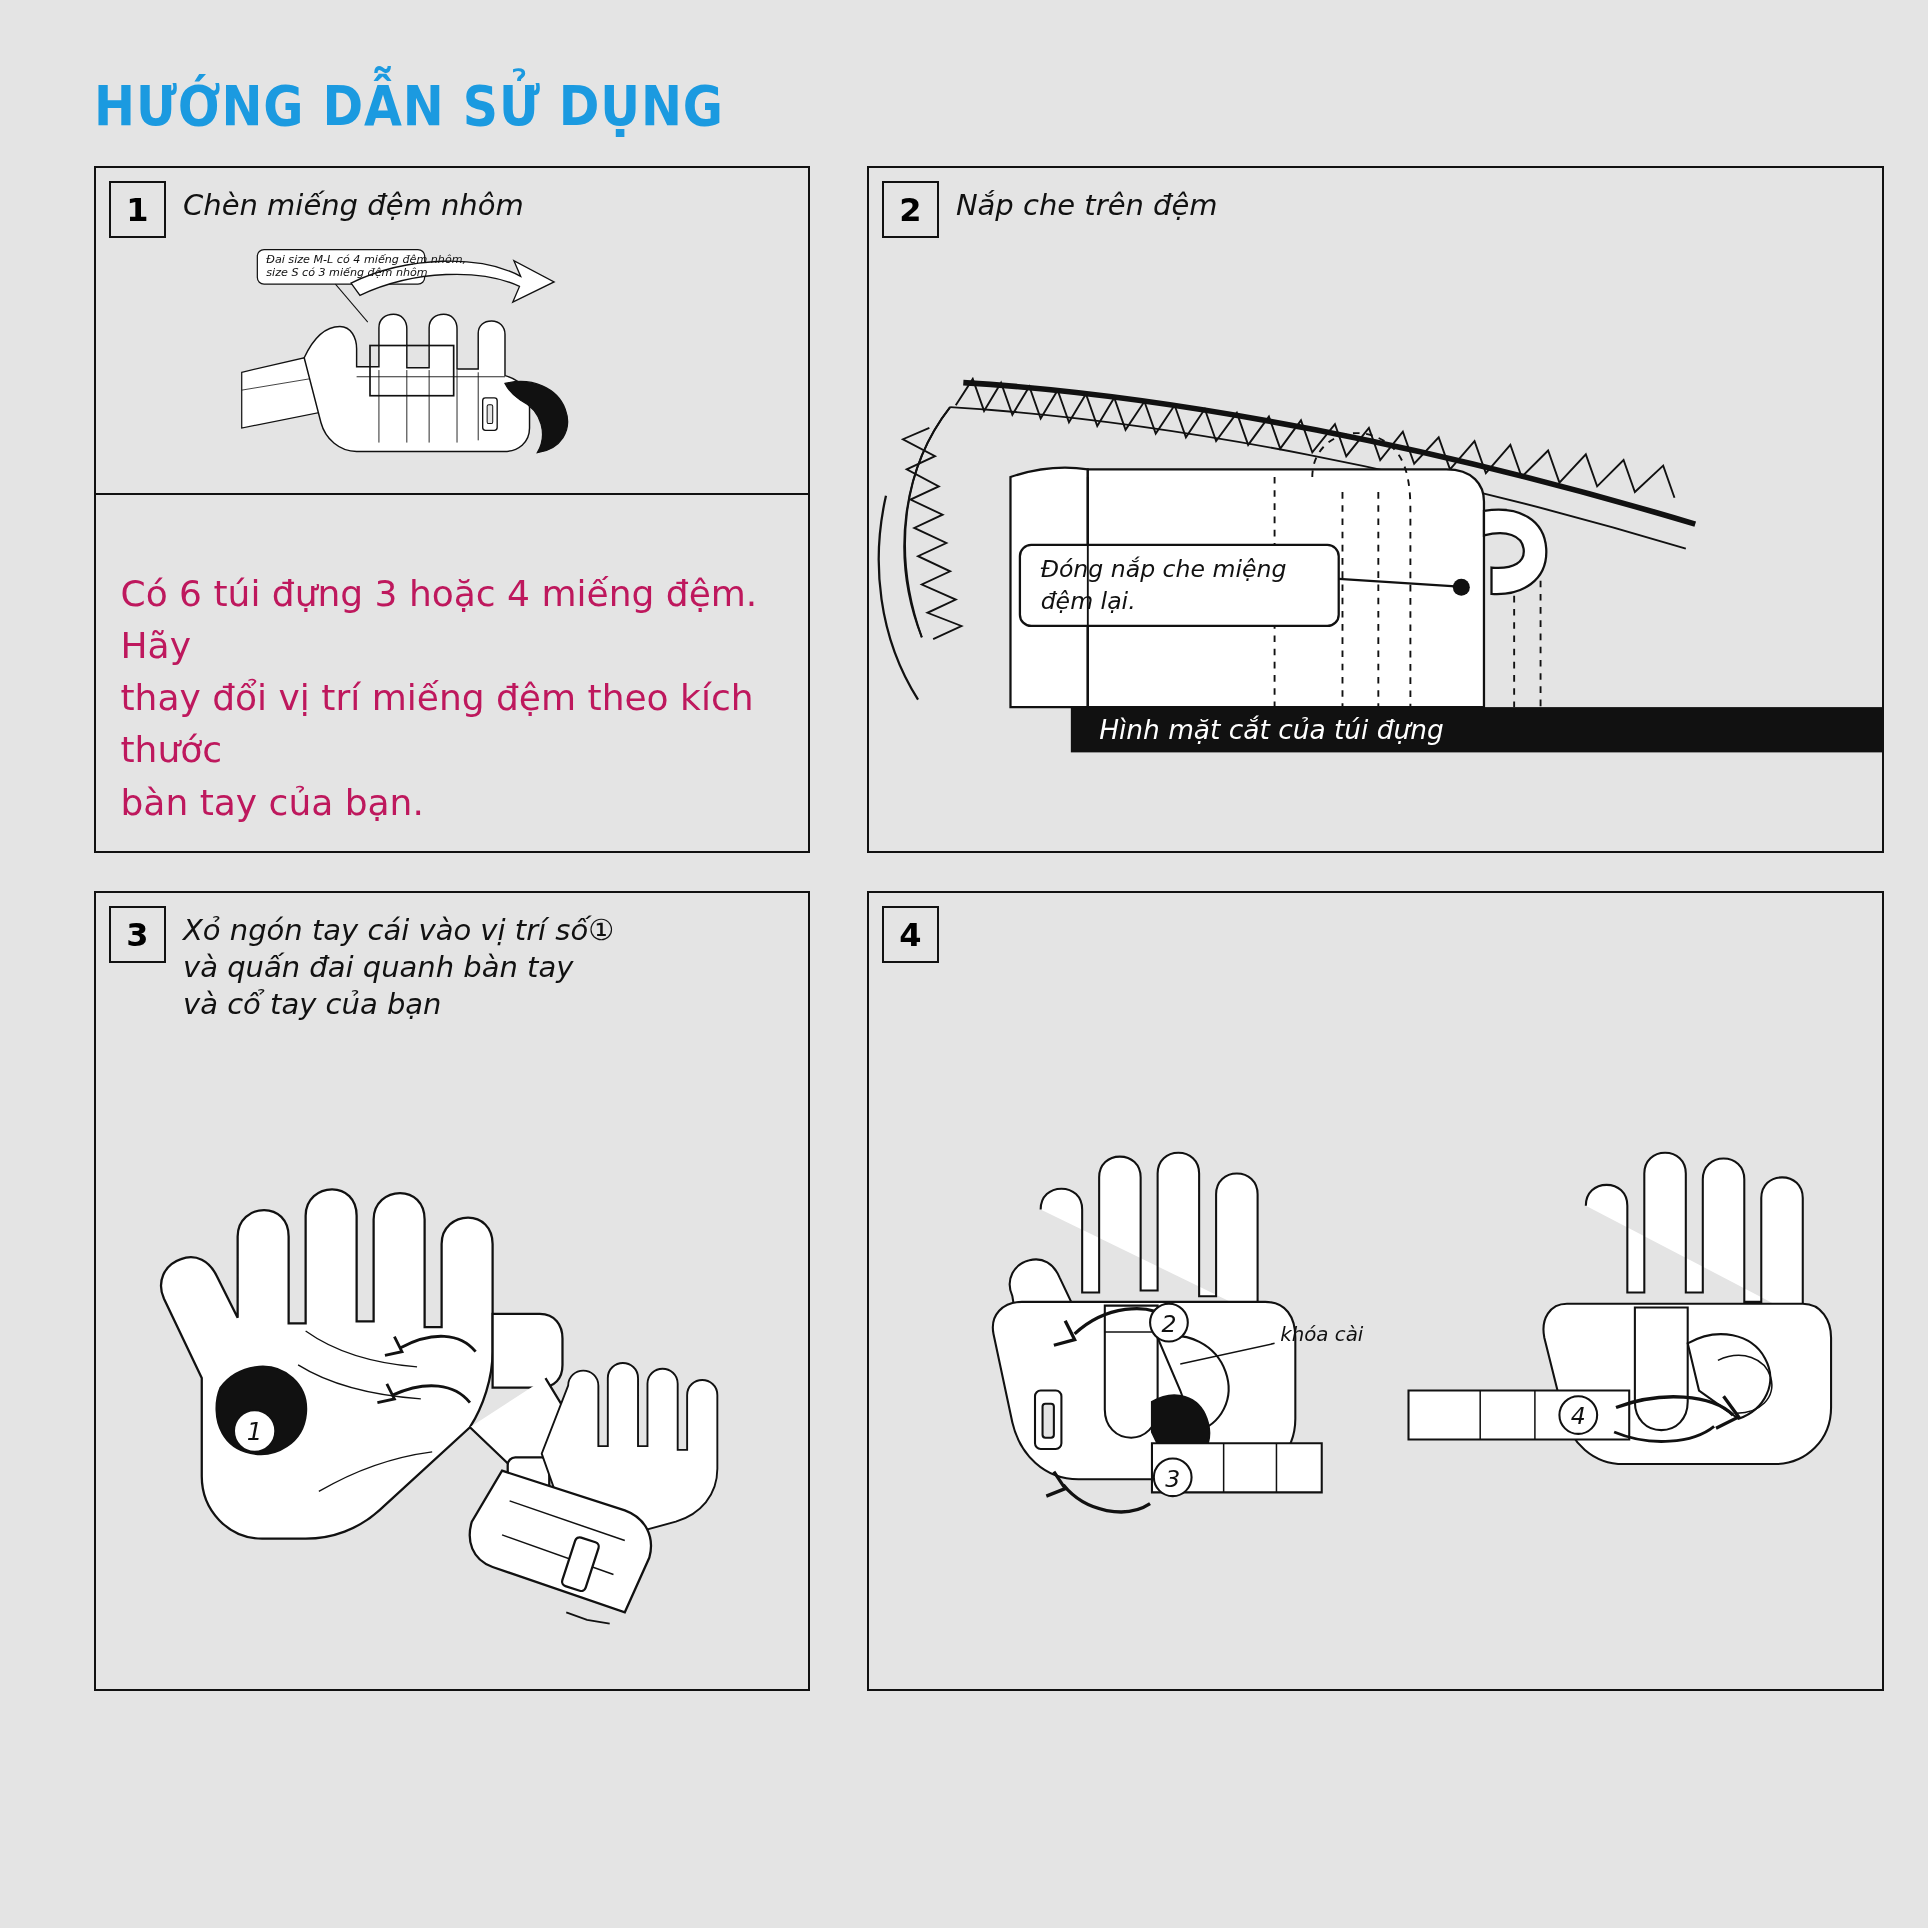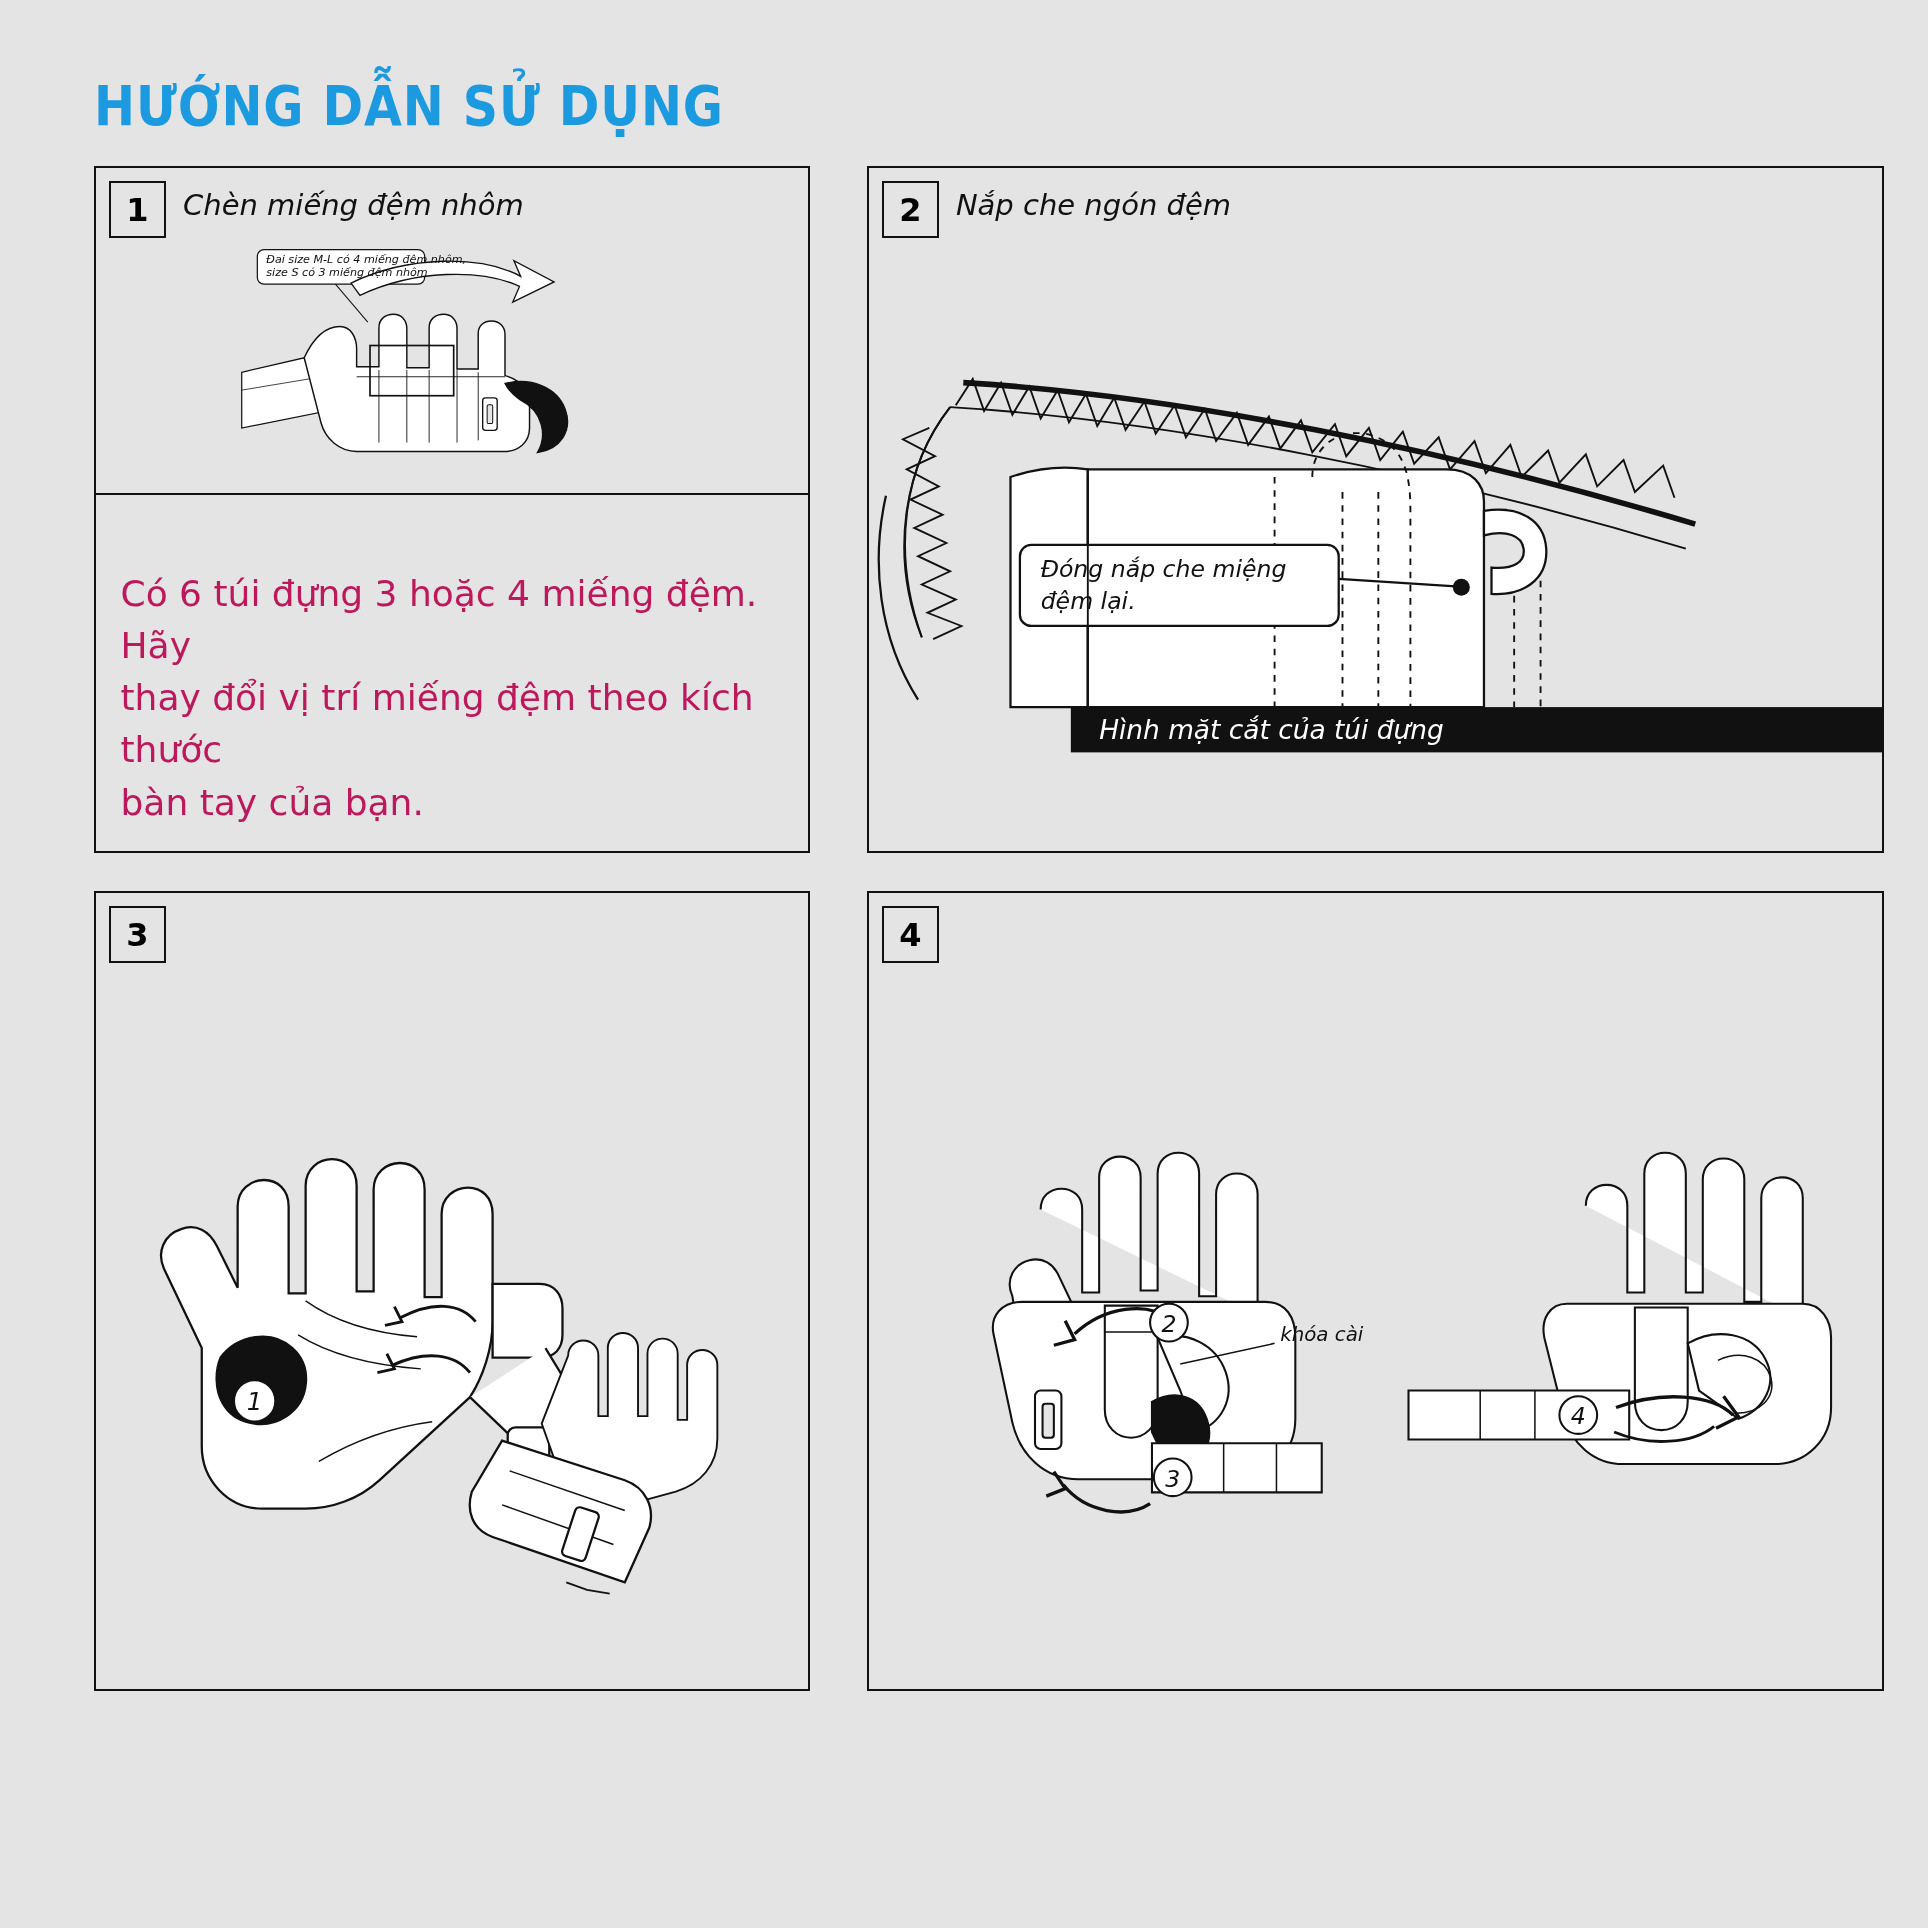--- a/index.html
+++ b/index.html
@@ -134,21 +134,21 @@
 thay đổi vị trí miếng đệm theo kích thước
 bàn tay của bạn.</span>
       </div>
     </div>
 
     <div class="divider-col" style="grid-column:2;grid-row:1;"></div>
 
     <div class="panel wide" style="grid-row:1;height:687px;">
       <div class="panel-head">
         <div class="step-num">2</div>
-        <div class="step-title">Nắp che ngón đệm</div>
+        <div class="step-title">Nắp che trên đệm</div>
       </div>
       <div class="art">
         <svg viewBox="0 0 1074 470" preserveAspectRatio="xMidYMid meet">
           <g fill="none" stroke="#111" stroke-width="2.2">
 
             <path d="M100 60 C330 74 610 130 876 210" stroke-width="6"></path>
             <path d="M86 86 C322 100 600 156 866 236" stroke-width="2"></path>
 
             <path d="M92 84 L110 56 L122 90 L140 60 L152 94 L170 64 L182 98 L200 68 L212 102
                      L230 72 L242 106 L260 76 L272 110 L292 80 L304 114 L324 84 L336 118
@@ -186,20 +186,23 @@
 
           <rect x="214" y="404" width="860" height="48" fill="#111"></rect>
           <text x="244" y="438" class="blackbar-text" fill="#ffffff" font-family="DejaVu Sans, sans-serif" font-size="28">Hình mặt cắt của túi đựng</text>
         </svg>
       </div>
     </div>
 
     <div class="panel" style="grid-column:1;grid-row:2;height:800px;">
       <div class="panel-head">
         <div class="step-num">3</div>
+        <div class="step-title">Xỏ ngón tay cái vào vị trí số①
+và quấn đai quanh bàn tay
+và cổ tay của bạn</div>
       </div>
       <div class="art">
         <svg viewBox="0 0 754 560" preserveAspectRatio="xMidYMid meet">
           <g fill="#fff" stroke="#111" stroke-width="2.4">
 
             <path d="M150 150 C150 132 164 122 178 122 C192 122 204 132 204 150 L204 242
                      L222 242 L222 128 C222 110 236 100 250 100 C264 100 276 110 276 128 L276 240
                      L294 240 L294 132 C294 114 308 104 322 104 C336 104 348 114 348 132 L348 246
                      L366 246 L366 158 C366 140 380 130 394 130 C408 130 420 140 420 158 L420 272
                      C420 300 410 330 396 352 L300 440 C278 460 250 470 222 470 L176 470

